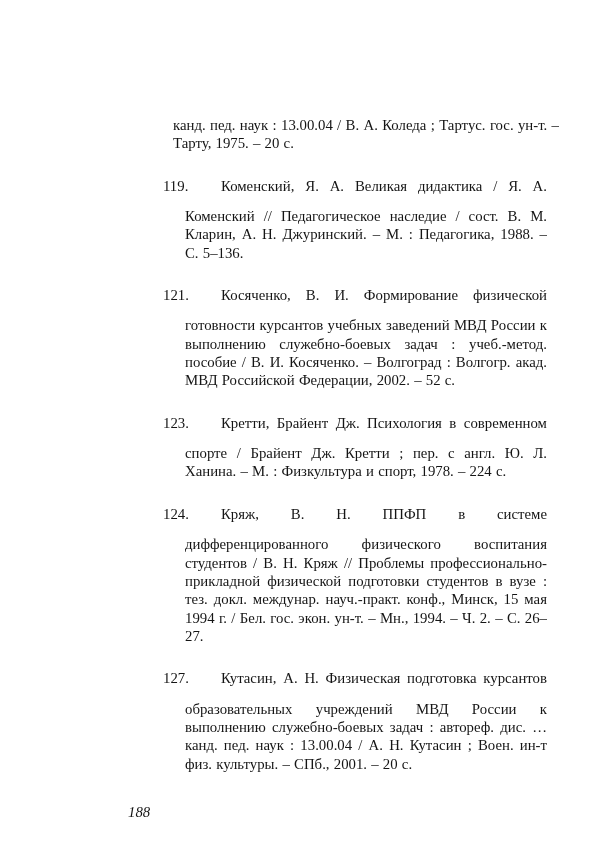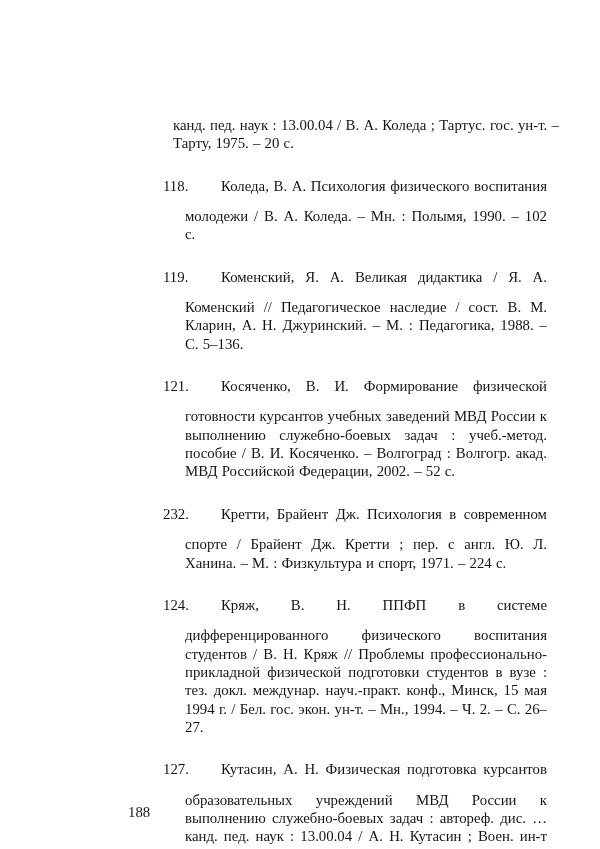--- a/index.html
+++ b/index.html
@@ -34,31 +34,31 @@
     display: inline-block;
     width: 34px;
     text-indent: 0;
   }
   .page-number {
     position: absolute;
     left: 80px;
     bottom: 52px;
     font-size: 14.8px;
     color: #151515;
+    font-style: italic;
   }
 </style>
 </head>
 <body>
 
 <div class="page">
   <div class="content">
     <div class="entry continuation">канд. пед. наук : 13.00.04 / В. А. Коледа ; Тартус. гос. ун-т. – Тарту, 1975. – 20 с.</div>
     <div id="entries">
-        <div class="entry"><span class="num">118.</span><span>Коледа, В. А. Психология физического воспитания молодежи / В. А. Коледа. – Мн. : Полымя, 1990. – 102 с.</span></div>
         <div class="entry"><span class="num">119.</span><span>Коменский, Я. А. Великая дидактика / Я. А. Коменский // Педагогическое наследие / сост. В. М. Кларин, А. Н. Джуринский. – М. : Педагогика, 1988. – С. 5–136.</span></div>
         <div class="entry"><span class="num">121.</span><span>Косяченко, В. И. Формирование физической готовности курсантов учебных заведений МВД России к выполнению служебно-боевых задач : учеб.-метод. пособие / В. И. Косяченко. – Волгоград : Волгогр. акад. МВД Российской Федерации, 2002. – 52 с.</span></div>
-        <div class="entry"><span class="num">232.</span><span>Кретти, Брайент Дж. Психология в современном спорте / Брайент Дж. Кретти ; пер. с англ. Ю. Л. Ханина. – М. : Физкультура и спорт, 1971. – 224 с.</span></div>
+        <div class="entry"><span class="num">123.</span><span>Кретти, Брайент Дж. Психология в современном спорте / Брайент Дж. Кретти ; пер. с англ. Ю. Л. Ханина. – М. : Физкультура и спорт, 1978. – 224 с.</span></div>
         <div class="entry"><span class="num">124.</span><span>Кряж, В. Н. ППФП в системе дифференцированного физического воспитания студентов / В. Н. Кряж // Проблемы профессионально-прикладной физической подготовки студентов в вузе : тез. докл. междунар. науч.-практ. конф., Минск, 15 мая 1994 г. / Бел. гос. экон. ун-т. – Мн., 1994. – Ч. 2. – С. 26–27.</span></div>
         <div class="entry"><span class="num">127.</span><span>Кутасин, А. Н. Физическая подготовка курсантов образовательных учреждений МВД России к выполнению служебно-боевых задач : автореф. дис. … канд. пед. наук : 13.00.04 / А. Н. Кутасин ; Воен. ин-т физ. культуры. – СПб., 2001. – 20 с.</span></div>
       </div>
   </div>
   <div class="page-number">188</div>
 </div>
 
 </body></html>

